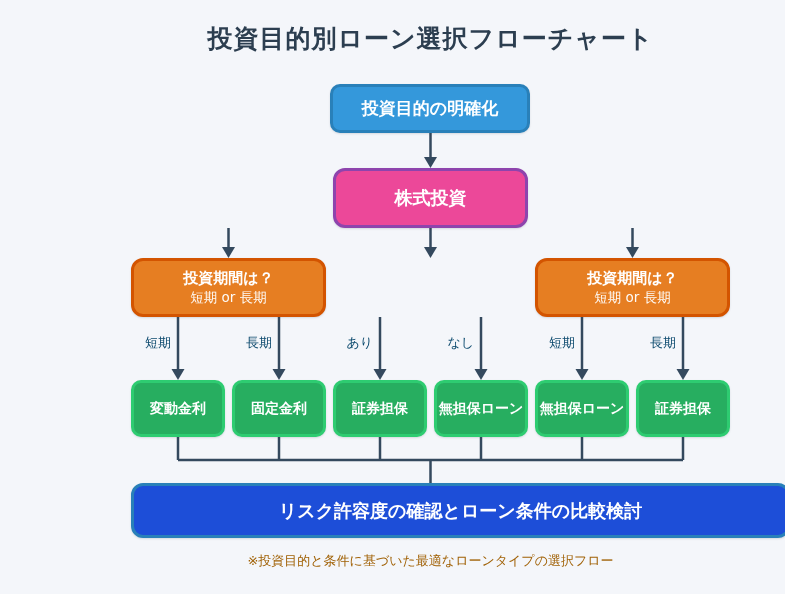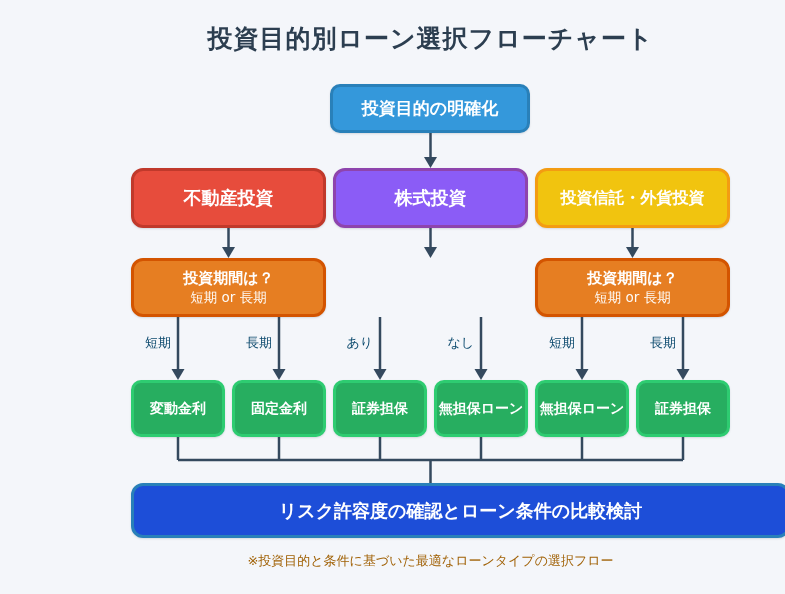--- a/index.html
+++ b/index.html
@@ -32,21 +32,21 @@
   .start-node {
     left: 292px; top: 84px; width: 200px; height: 49px;
     background: #3498db; border: 3px solid #2980b9;
     border-radius: 10px; font-size: 17px;
   }
   .cat {
     top: 168px; width: 195px; height: 60px;
     border-radius: 12px; font-size: 18px;
   }
   .cat-red    { left: 93px;  background: #e74c3c; border: 3px solid #c0392b; }
-  .cat-purple { left: 295px; background: #8b5cf6; border: 3px solid #8e44ad; }
+  .cat-purple { left: 295px; background: #ec4899; border: 3px solid #8e44ad; }
   .cat-yellow { left: 497px; background: #f1c40f; border: 3px solid #f39c12; font-size: 16px; }
   .q {
     top: 258px; width: 195px; height: 59px;
     background: #e67e22; border: 3px solid #d35400;
     border-radius: 12px;
   }
   .q-1 { left: 93px; } .q-2 { left: 295px; } .q-3 { left: 497px; }
   .q .question { font-size: 15px; font-weight: bold; line-height: 1.2; }
   .q .options  { font-size: 13.5px; font-weight: normal; opacity: 0.96; margin-top: 2px; }
   .branch-label {
@@ -129,23 +129,21 @@
       <line x1="443" y1="437" x2="443" y2="460"></line>
       <line x1="544" y1="437" x2="544" y2="460"></line>
       <line x1="645" y1="437" x2="645" y2="460"></line>
       <line x1="140" y1="460" x2="645" y2="460"></line>
       <line x1="392.5" y1="460" x2="392.5" y2="484"></line>
     </g>
   </svg>
 
   <div class="node start-node">投資目的の明確化</div>
 
-  <div class="node cat cat-red">不動産投資</div>
   <div class="node cat cat-purple">株式投資</div>
-  <div class="node cat cat-yellow">投資信託・外貨投資</div>
 
   <div class="node q q-1">
     <div class="question">投資期間は？</div>
     <div class="options">短期 or 長期</div>
   </div>
   <div class="node q q-3">
     <div class="question">投資期間は？</div>
     <div class="options">短期 or 長期</div>
   </div>
 

